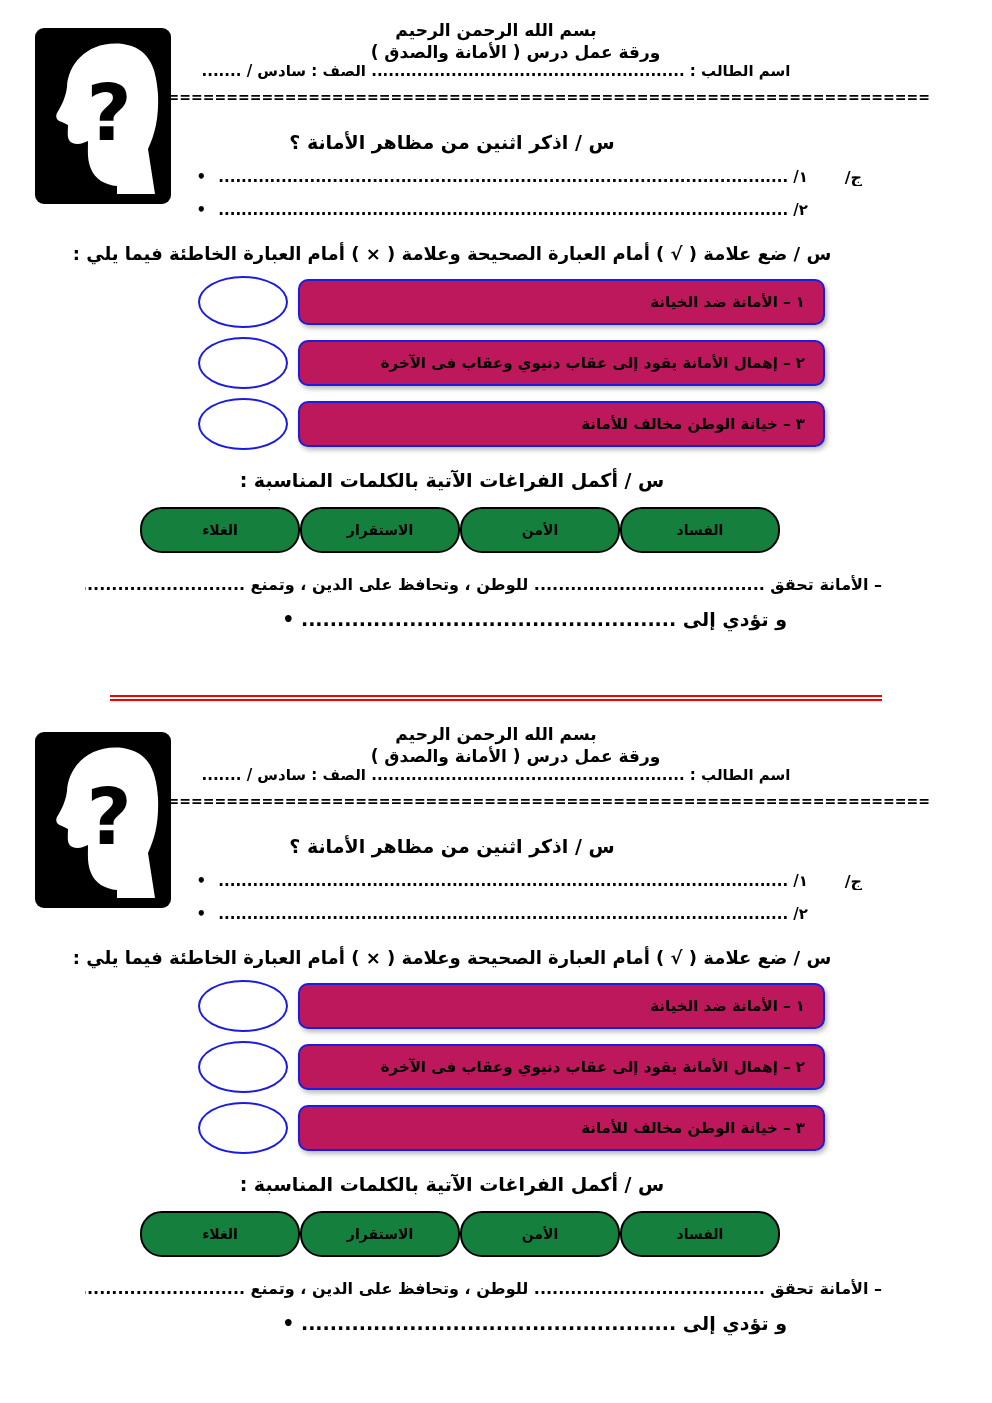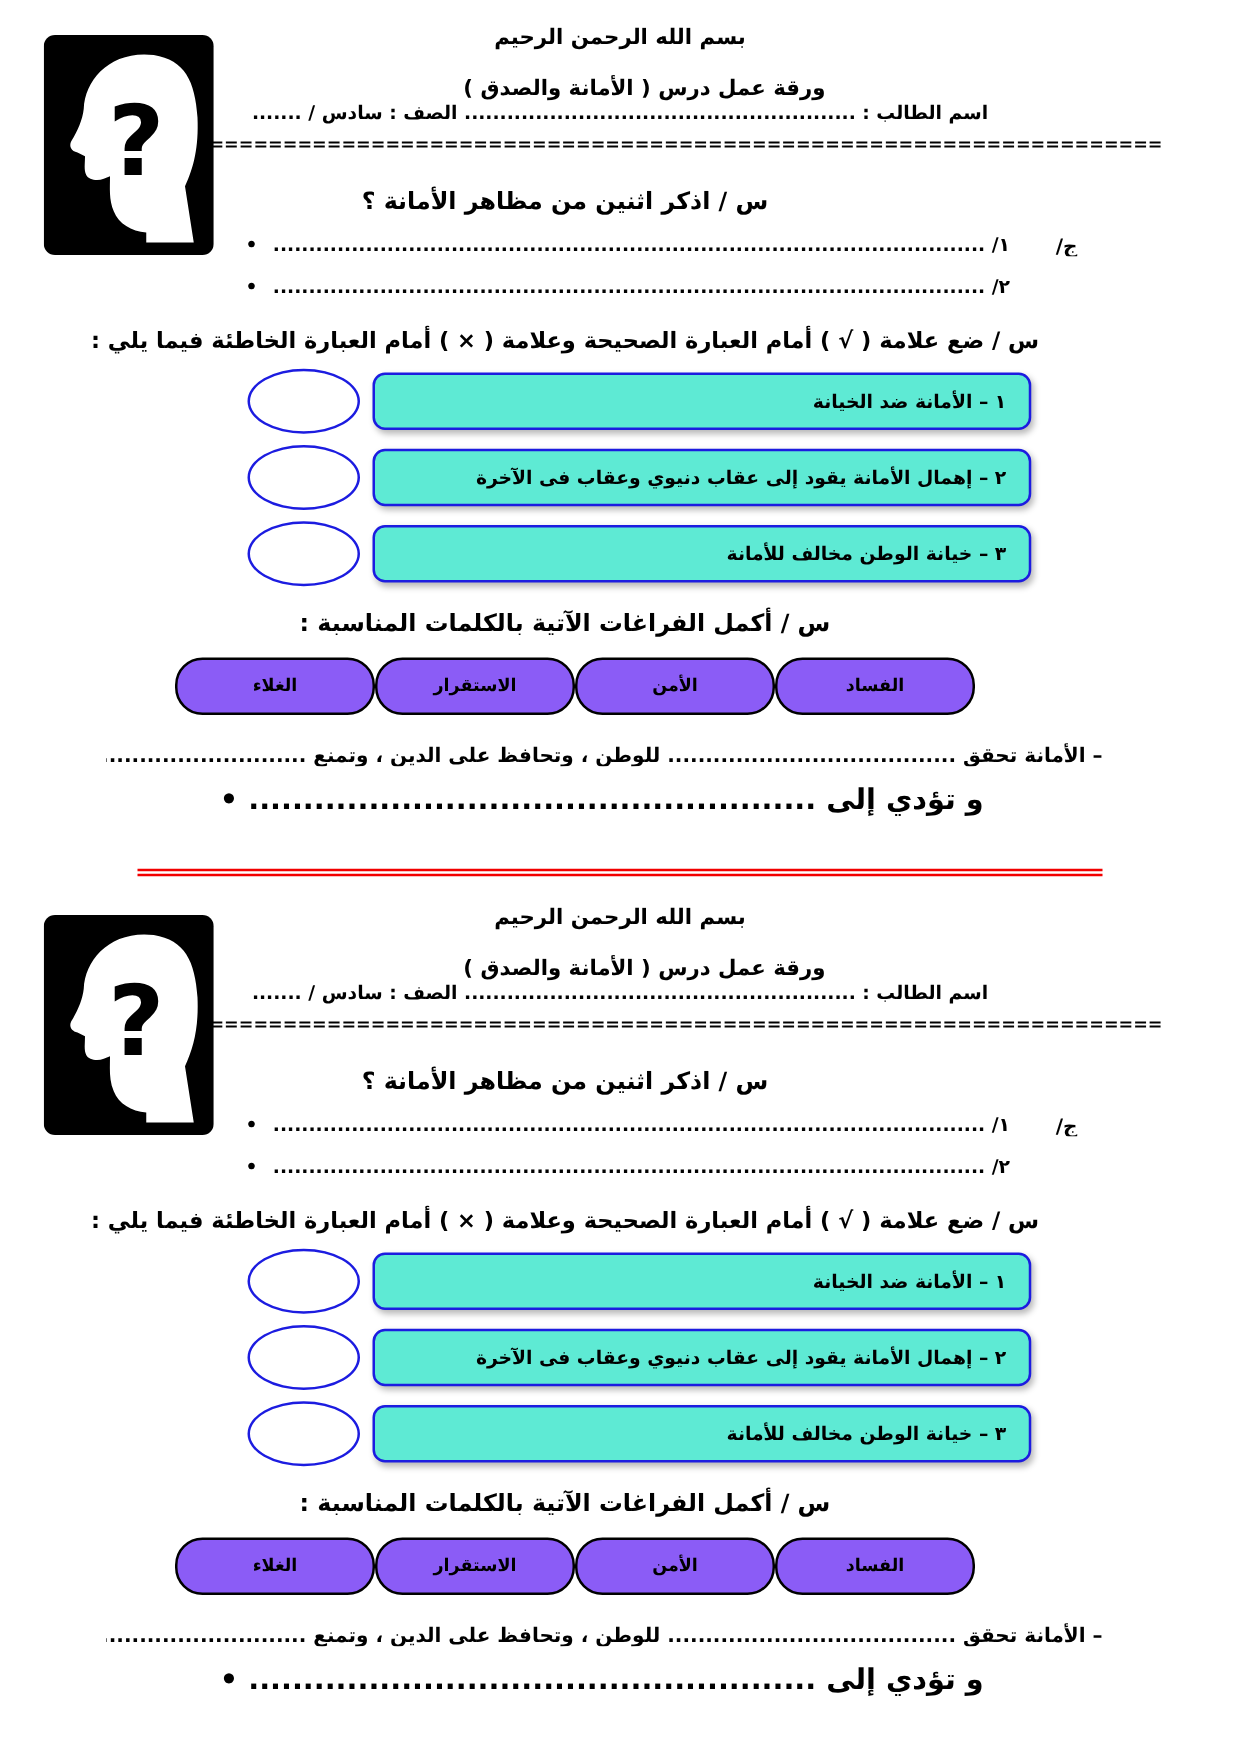--- a/index.html
+++ b/index.html
@@ -6,47 +6,47 @@
   body{
     width:992px;height:1403px;background:#ffffff;color:#000;
     font-family:"DejaVu Sans","Liberation Sans",sans-serif;font-weight:700;
     overflow:hidden;
   }
   .page{width:992px;height:1403px;direction:rtl;}
   .worksheet{position:relative;height:692px;overflow:hidden;}
   .logo{position:absolute;left:35px;top:28px;width:136px;height:176px;}
   .center{text-align:center;}
   .bismillah{padding-top:20px;font-size:17px;}
-  .ws-title{margin-top:21px;font-size:17px;padding-left:39px;}
+  .ws-title{margin-top:2px;font-size:17px;padding-left:39px;}
   .student-line{font-size:15px;white-space:nowrap;}
   .student-line .dots{letter-spacing:1px;}
   .separator{margin-top:9px;font-size:14px;white-space:nowrap;overflow:hidden;}
   .q-title{margin:0 88px 0 0;text-align:center;font-size:19px;}
   .q1-title{margin-top:26px;}
   .answer-line{position:relative;margin:15px 130px 0 0;padding-right:54px;
     text-align:right;font-size:15px;white-space:nowrap;overflow:hidden;}
   .ans-prefix{position:absolute;right:0;top:0;font-size:16px;}
   .answer-line .dots{letter-spacing:.5px;}
   .bullet{margin-right:7px;}
   .q2-title{margin-top:24px;font-size:18px;}
   .q2-rows{margin:12px 167px 0 198px;}
   .statement-row{display:flex;align-items:center;gap:10px;margin-top:9px;}
   .statement-box{flex:1;height:42px;border:2px solid #1c1ce0;border-radius:10px;
-    background:#5eead4;display:flex;align-items:center;justify-content:flex-start;
+    background:#be185d;display:flex;align-items:center;justify-content:flex-start;
     padding:0 18px;font-size:15px;box-shadow:2px 3px 5px rgba(0,0,0,.28);}
   .oval{flex:0 0 auto;width:86px;height:48px;border:2px solid #1c1ce0;
     border-radius:50%;background:#fff;}
   .q3-title{margin-top:19px;}
   .pills{display:flex;justify-content:space-between;margin:16px 212px 0 198px;}
   .pill{min-width:124px;height:42px;border:2.5px solid #000;border-radius:22px;
     display:flex;align-items:center;justify-content:center;
-    font-size:14px;padding:0 16px;background:#8b5cf6;}
+    font-size:14px;padding:0 16px;background:#15803d;}
   .fill-1{margin:22px 110px 0 85px;text-align:right;font-size:16px;
     white-space:nowrap;overflow:hidden;}
-  .fill-2{margin:14px 205px 0 0;font-size:23px;white-space:nowrap;}
+  .fill-2{margin:14px 205px 0 0;font-size:19px;white-space:nowrap;}
   .red-divider{border:none;border-top:6px double #f20000;width:772px;
     height:0;margin:3px auto 3px auto;}
 </style>
 </head>
 <body>
 
 <div class="page">
   <div class="ws-slot">
   <section class="worksheet">
 

